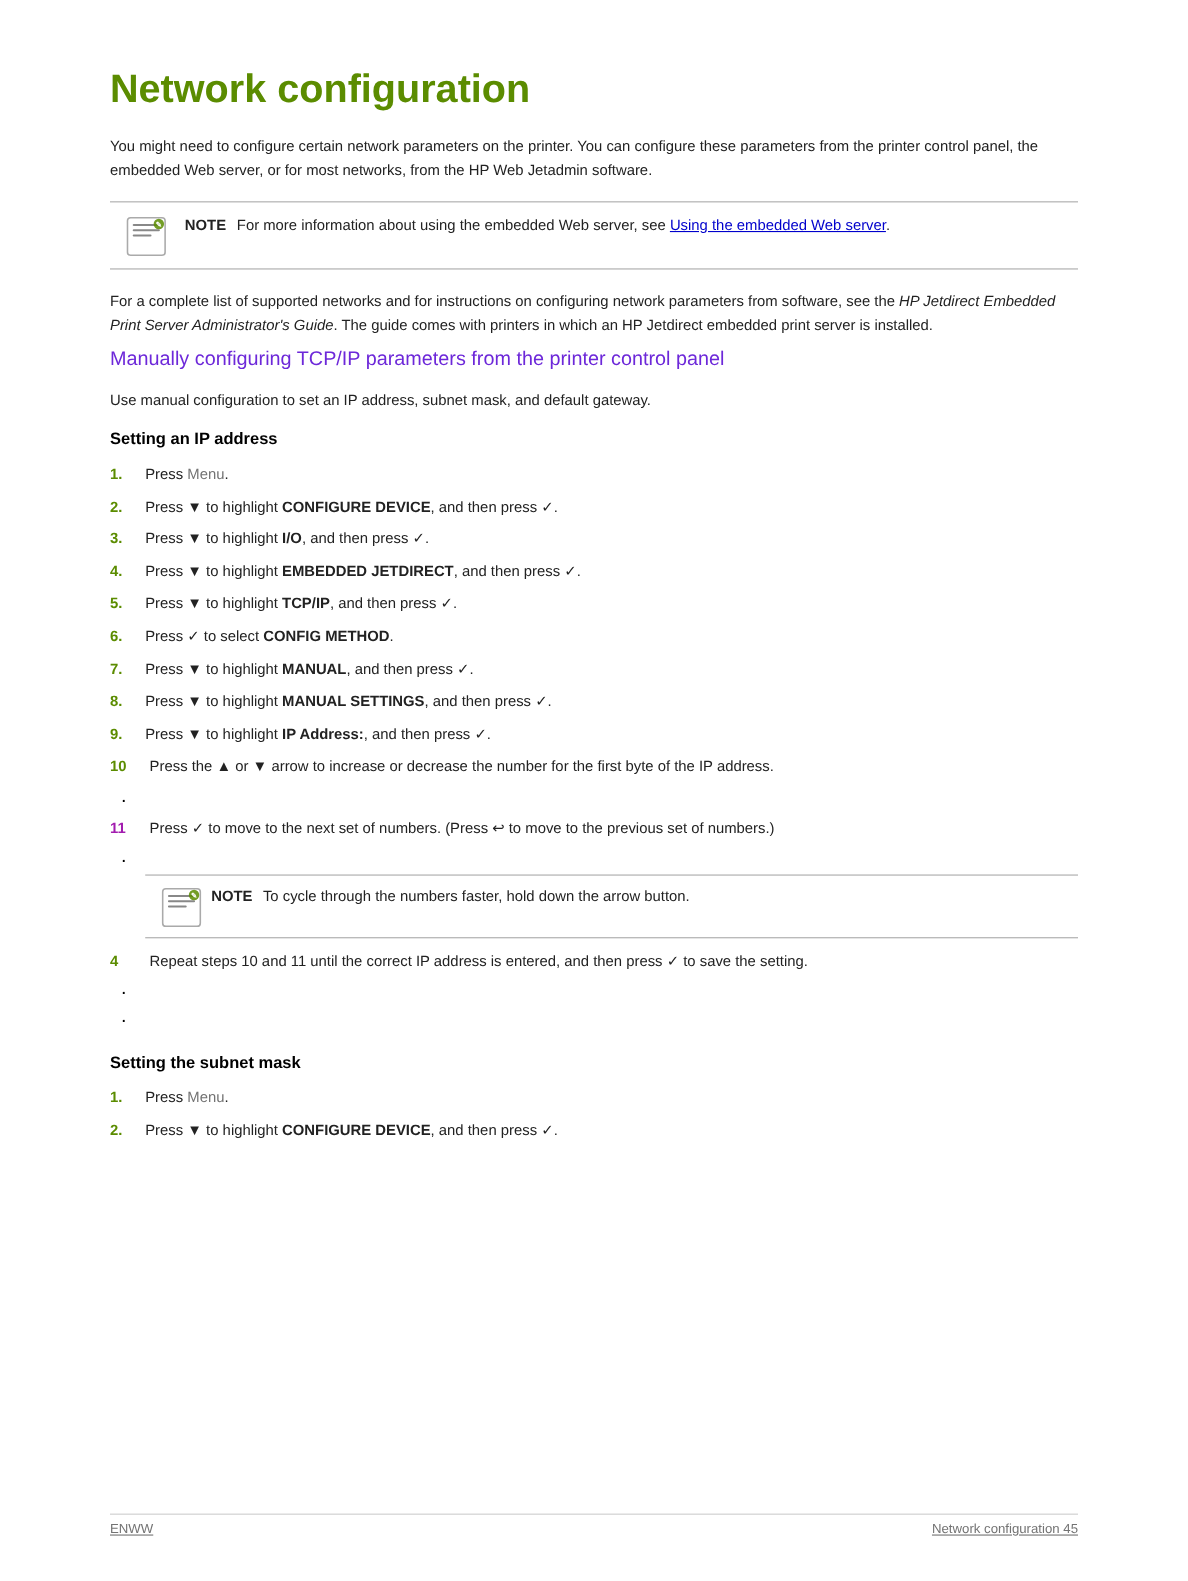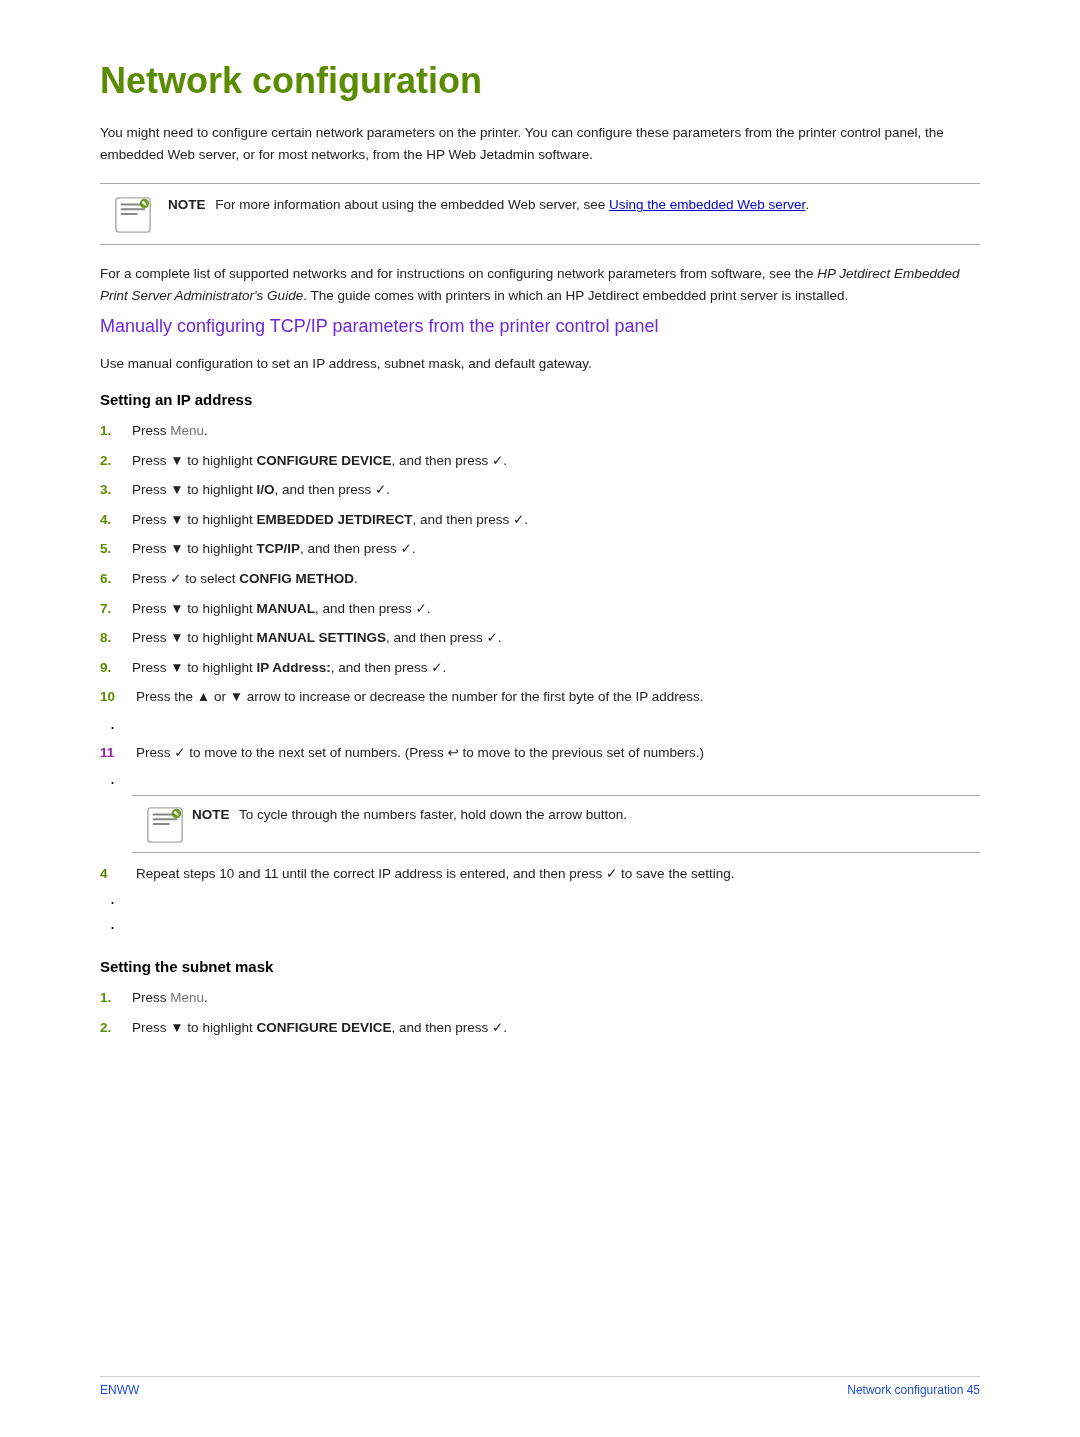--- a/index.html
+++ b/index.html
@@ -154,23 +154,24 @@
 
     .footer {
       position: absolute;
       bottom: 40px;
       left: 100px;
       right: 100px;
       display: flex;
       justify-content: space-between;
       align-items: center;
       font-size: 12px;
-      color: #1d4ed8;
+      color: #737373;
       border-top: 1px solid #ccc;
       padding-top: 6px;
+      text-decoration: underline;
     }
 
     .note-inline-box {
       border-top: 1px solid #aaa;
       border-bottom: 1px solid #aaa;
       padding: 8px 14px;
       margin: 6px 0 10px 0;
       display: flex;
       align-items: flex-start;
       gap: 8px;

